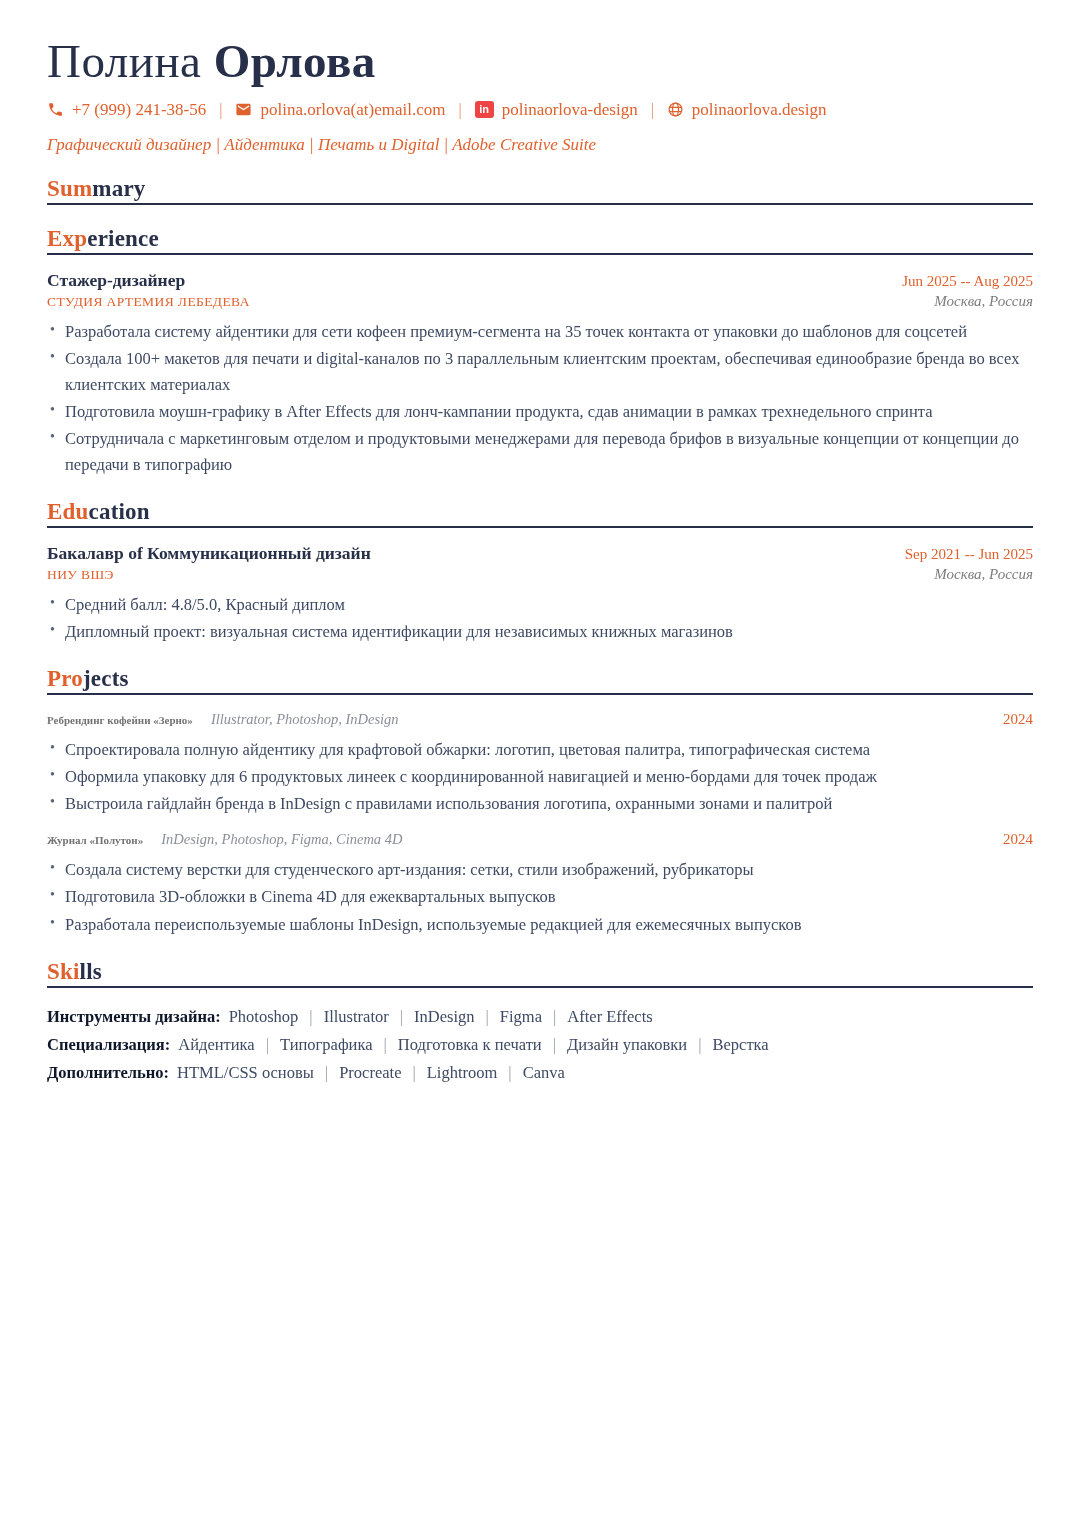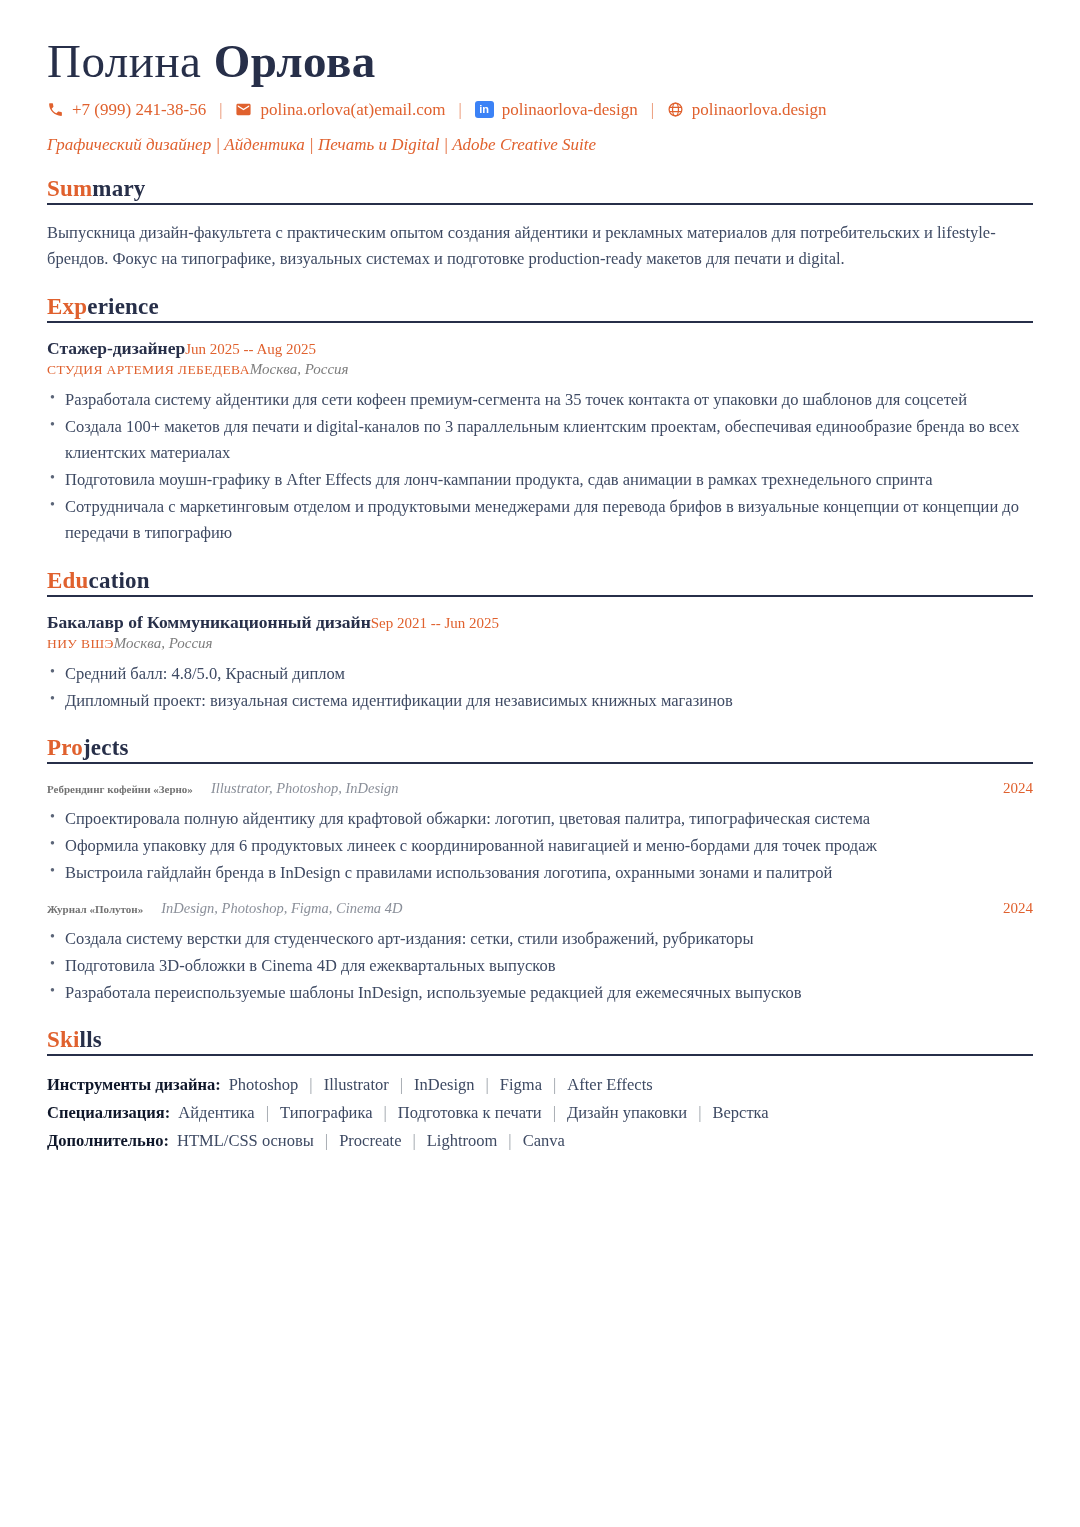--- a/index.html
+++ b/index.html
@@ -36,21 +36,21 @@
     color: #e0612e;
     margin-bottom: 15px;
     white-space: nowrap;
   }
   .contact-item { display: inline-flex; align-items: center; gap: 8px; color: #e0612e; text-decoration: none; }
   .contact-sep { color: #e0612e; opacity: 0.75; margin: 0 13px; font-size: 16px; }
   .cicon { width: 17px; height: 17px; display: inline-block; color: #e0612e; flex: 0 0 auto; }
   .cicon svg { width: 100%; height: 100%; display: block; }
   .li-badge {
     width: 19px; height: 17px;
-    background: #3b82f6;
+    background: #ef4444;
     border-radius: 3px;
     color: #ffffff;
     font-family: "Liberation Sans", sans-serif;
     font-size: 11px;
     font-weight: 700;
     display: inline-flex;
     align-items: center;
     justify-content: center;
     line-height: 1;
     flex: 0 0 auto;
@@ -78,20 +78,21 @@
 
   .summary-text {
     font-size: 16.5px;
     line-height: 1.62;
     color: #3e4a63;
   }
 
   .entry { margin-bottom: 4px; }
   .entry-row {
     display: flex;
+    justify-content: space-between;
     align-items: baseline;
   }
   .entry-title {
     font-size: 17.5px;
     font-weight: 700;
     color: #272f49;
   }
   .entry-dates {
     font-size: 15px;
     color: #e0612e;
@@ -195,21 +196,20 @@
           </svg>
       </span>
       <span>polinaorlova.design</span>
     </span>
   </div>
 
   <div class="tagline">Графический дизайнер | Айдентика | Печать и Digital | Adobe Creative Suite</div>
 
   <div class="section">
     <h2 class="section-title"><span class="accent">Sum</span><span>mary</span></h2>
-    <p class="summary-text">Выпускница дизайн-факультета с практическим опытом создания айдентики и рекламных материалов для потребительских и lifestyle-брендов. Фокус на типографике, визуальных системах и подготовке production-ready макетов для печати и digital.</p>
   </div>
 
   <div class="section">
     <h2 class="section-title"><span class="accent">Exp</span><span>erience</span></h2>
 
     <div class="entry">
       <div class="entry-row">
         <span class="entry-title">Стажер-дизайнер</span>
         <span class="entry-dates">Jun 2025 -- Aug 2025</span>
       </div>

